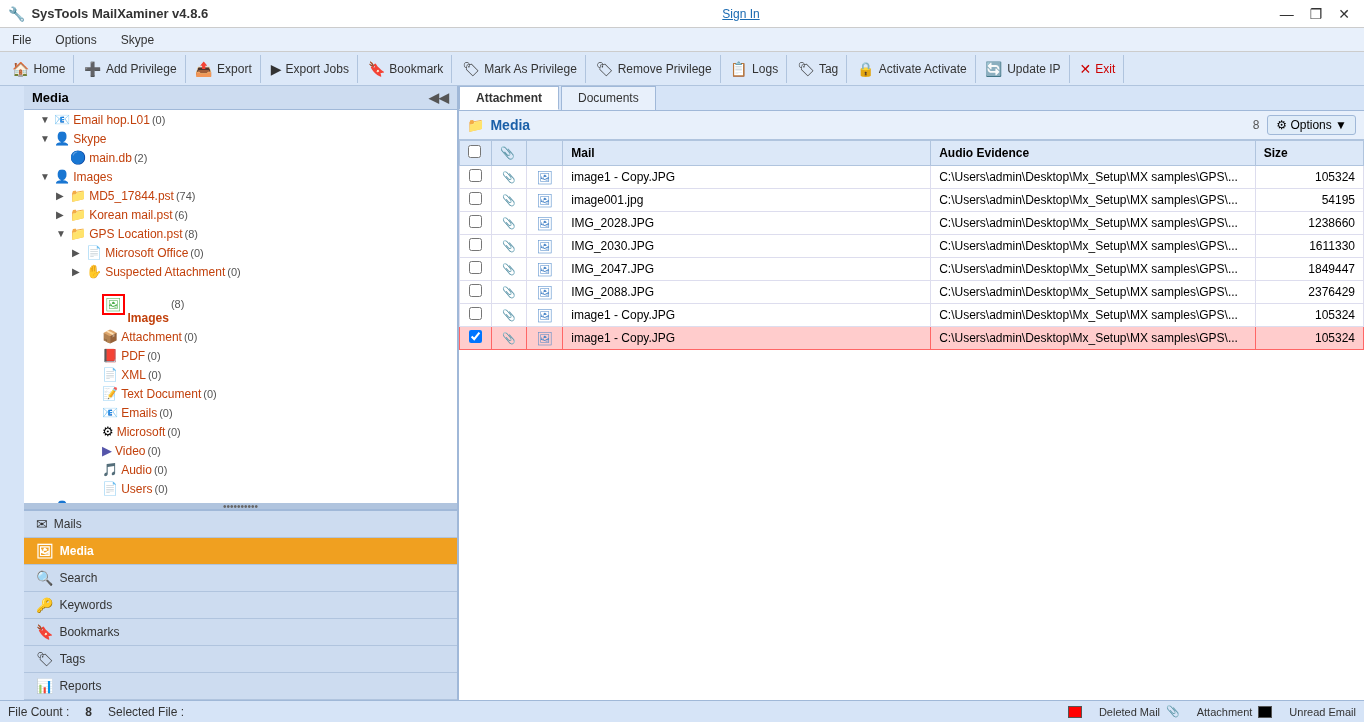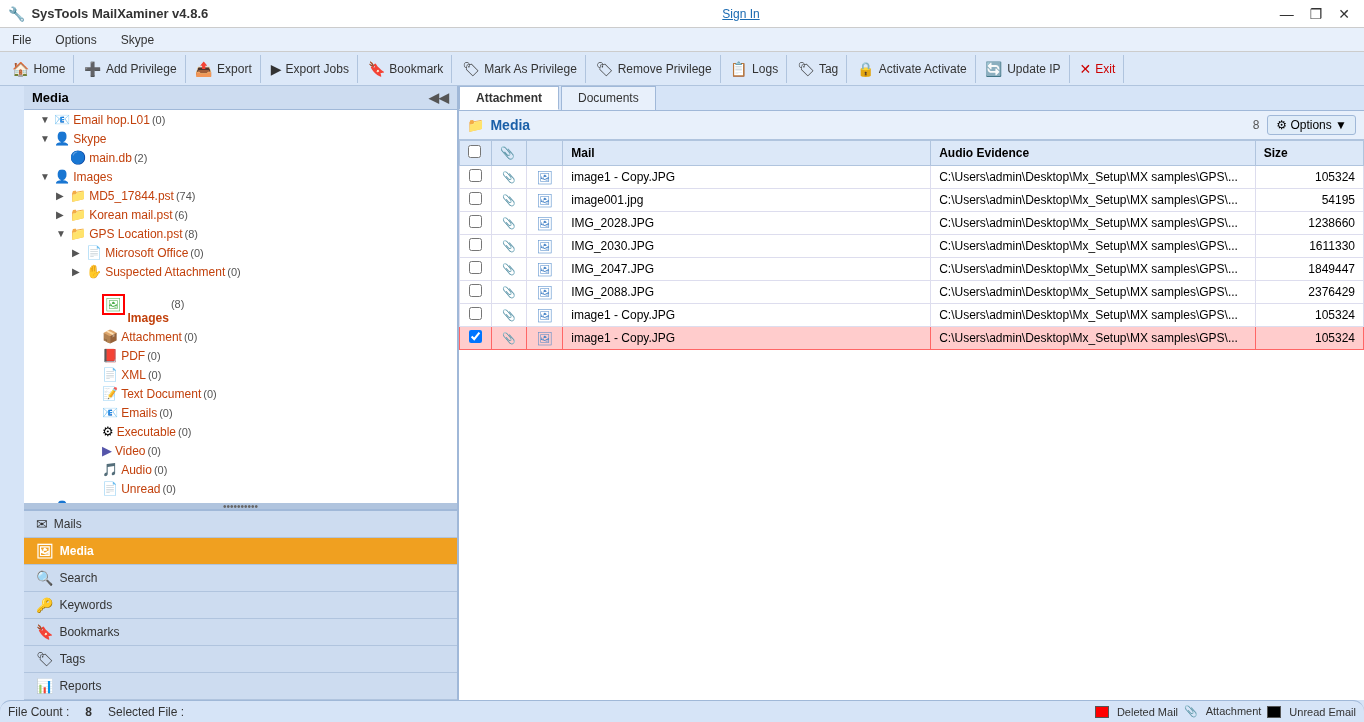--- a/index.html
+++ b/index.html
@@ -60,23 +60,23 @@
     #file-table tr.selected td { background: #ffcccc; border-color: #ff6666; }
     .table-scroll { overflow-y: auto; flex: 1; }
     .col-check { width: 24px; text-align: center; }
     .col-attach { width: 20px; text-align: center; }
     .col-img { width: 22px; text-align: center; }
     .col-name { width: 340px; }
     .col-source { width: 300px; }
     .col-size { width: 100px; text-align: right; }
 
     
-    #status-bar { height: 22px; background: #d6e4f7; border-top: 1px solid #a0b8d8; display: flex; align-items: center; padding: 0 8px; font-size: 12px; color: #333; gap: 16px; border-radius: 11px; }
+    #status-bar { height: 22px; background: #d6e4f7; border-top: 1px solid #a0b8d8; display: flex; align-items: center; padding: 0 8px; font-size: 12px; color: #333; gap: 16px; }
     #status-bar .legend { display: flex; align-items: center; gap: 6px; margin-left: auto; }
-    .legend-item { display: flex; align-items: flex-start; gap: 8px; font-size: 11px; }
+    .legend-item { display: flex; align-items: flex-end; gap: 17px; font-size: 11px; }
     .legend-box { width: 14px; height: 12px; border: 1px solid #555; }
 
     
     ::-webkit-scrollbar { width: 8px; height: 8px; }
     ::-webkit-scrollbar-track { background: #e8f0fb; }
     ::-webkit-scrollbar-thumb { background: #a0b8d8; border-radius: 4px; }
 
     .folder-icon { color: #d4a017; }
     .email-icon { color: #4a86c8; }
     .skype-icon { color: #00aff0; }
@@ -310,21 +310,21 @@
           <span class="tree-count">(0)</span>
         </div>
 
         <div class="tree-node">
           <span class="tree-indent"></span>
           <span class="tree-indent"></span>
           <span class="tree-indent"></span>
           <span class="tree-indent"></span>
           <span class="tree-expand"> </span>
           <span class="tree-icon">⚙</span>
-          <span class="tree-label">Executable</span>
+          <span class="tree-label">Microsoft</span>
           <span class="tree-count">(0)</span>
         </div>
 
         <div class="tree-node">
           <span class="tree-indent"></span>
           <span class="tree-indent"></span>
           <span class="tree-indent"></span>
           <span class="tree-indent"></span>
           <span class="tree-expand"> </span>
           <span class="tree-icon" style="color:#55a;">▶</span>
@@ -343,21 +343,21 @@
           <span class="tree-count">(0)</span>
         </div>
 
         <div class="tree-node">
           <span class="tree-indent"></span>
           <span class="tree-indent"></span>
           <span class="tree-indent"></span>
           <span class="tree-indent"></span>
           <span class="tree-expand"> </span>
           <span class="tree-icon">📄</span>
-          <span class="tree-label">Unread</span>
+          <span class="tree-label">Users</span>
           <span class="tree-count">(0)</span>
         </div>
 
         <div class="tree-node">
           <span class="tree-indent"></span>
           <span class="tree-expand">▶</span>
           <span class="tree-icon">👤</span>
           <span class="tree-label">Zip</span>
         </div>
 

